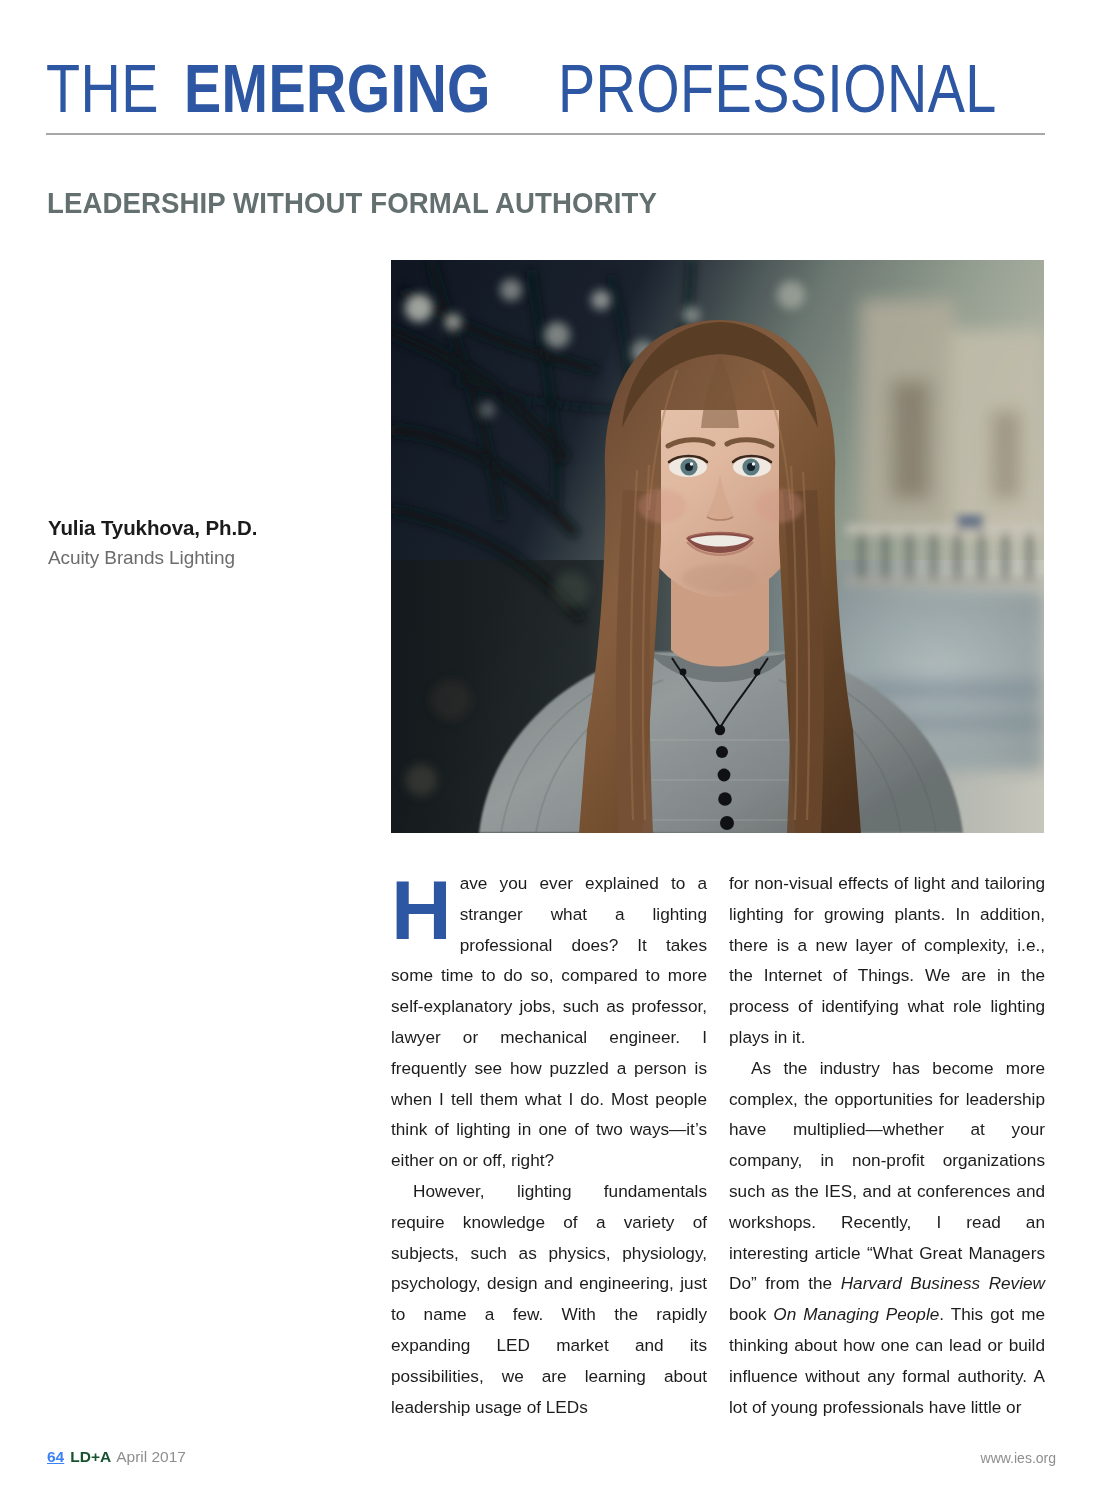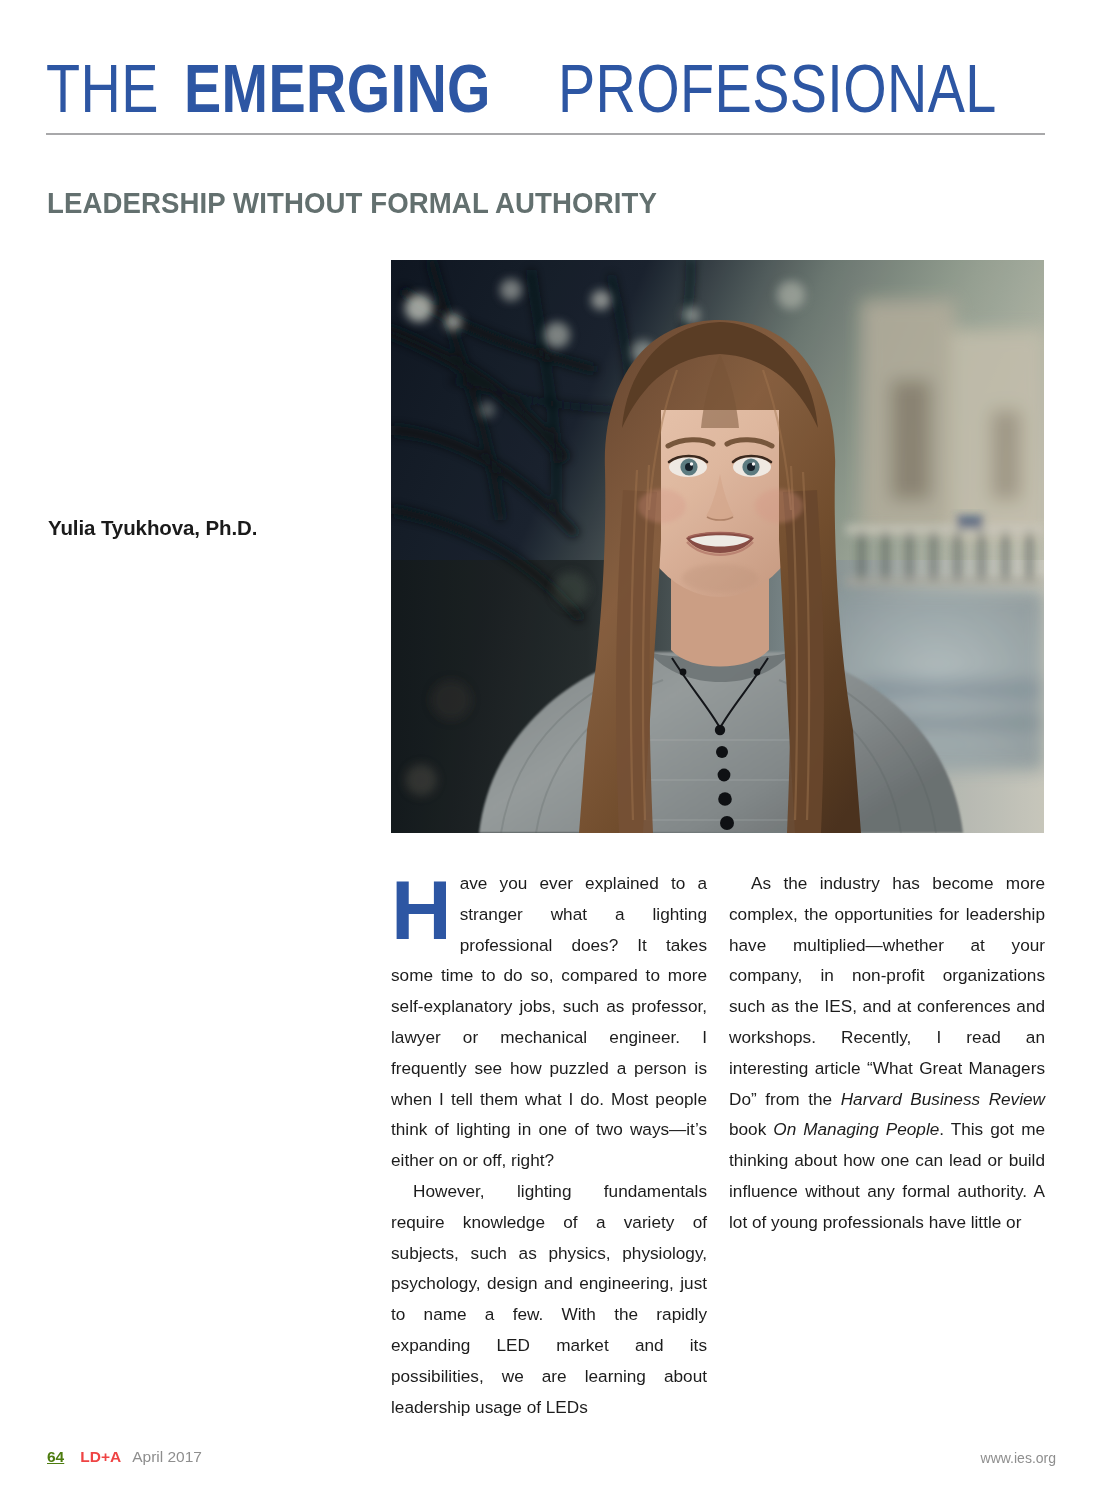--- a/index.html
+++ b/index.html
@@ -128,23 +128,23 @@
   }
 
   
   .footer-left {
     position: absolute;
     left: 47px;
     top: 1448px;
     font-size: 15.5px;
     white-space: nowrap;
   }
-  .footer-left .pg   { font-weight: 700; color: #4d7c0f; text-decoration: underline; }
-  .footer-left .mag  { font-weight: 700; color: #ef4444; margin-left: 16px; }
-  .footer-left .date { font-weight: 400; color: #8e8e8e; margin-left: 11px; }
+  .footer-left .pg   { font-weight: 700; color: #3b82f6; text-decoration: underline; }
+  .footer-left .mag  { font-weight: 700; color: #14532d; margin-left: 6px; }
+  .footer-left .date { font-weight: 400; color: #8e8e8e; margin-left: 5px; }
 
   .footer-right {
     position: absolute;
     right: 64px;
     top: 1450px;
     font-size: 14px;
     color: #8e8e8e;
     white-space: nowrap;
   }
 </style>
@@ -153,20 +153,21 @@
 
 <div class="masthead">
   <span class="mh-light">THE </span><span class="mh-bold">EMERGING</span><span class="mh-light"> PROFESSIONAL</span>
 </div>
 <div class="mast-rule"></div>
 
 <div class="subhead">LEADERSHIP WITHOUT FORMAL AUTHORITY</div>
 
 <div class="byline">
   <div class="byline-name">Yulia Tyukhova, Ph.D.</div>
+  <div class="byline-org">Acuity Brands Lighting</div>
 </div>
 
 <div class="photo">
   <svg viewBox="0 0 653 573" preserveAspectRatio="xMidYMid slice">
     <defs>
       <linearGradient id="bgSky" x1="0" y1="0" x2="1" y2="0.4">
         <stop offset="0%" stop-color="#101723"></stop>
         <stop offset="34%" stop-color="#1b2430"></stop>
         <stop offset="58%" stop-color="#6e7a74"></stop>
         <stop offset="78%" stop-color="#9aa596"></stop>
@@ -358,19 +359,20 @@
     <rect x="0" y="0" width="653" height="573" fill="#000" opacity="0.03"></rect>
   </svg>
 </div>
 
 <div class="col col-left">
   <p class="indent-first"><span class="dropcap">H</span><span>ave you ever explained to a stranger what a lighting professional does? It takes some time to do so, compared to more self-explanatory jobs, such as professor, lawyer or mechanical engineer. I frequently see how puzzled a person is when I tell them what I do.  Most people think of lighting in one of two ways—it’s either on or off, right?</span></p>
   <p class="indent"><span>However, lighting fundamentals require knowledge of a variety of subjects, such as physics, physiology, psychology, design and engineering, just to name a few. With the rapidly expanding LED market and its possibilities, we are learning about leadership usage of LEDs</span></p>
 </div>
 
 <div class="col col-right">
+  <p><span>for non-visual effects of light and tailoring lighting for growing plants. In addition, there is a new layer of complexity, i.e., the Internet of Things. We are in the process of identifying what role lighting plays in it.</span></p>
   <p class="indent"><span>As the industry has become more complex, the opportunities for leadership have multiplied—whether at your company, in non-profit organizations such as the IES, and at conferences and workshops. Recently, I read an interesting article “What Great Managers Do” from the </span><i>Harvard Business Review</i><span> book </span><i>On Managing People</i><span>. This got me thinking about how one can lead or build influence without any formal authority. A lot of young professionals have little or</span></p>
 </div>
 
 <div class="footer-left">
   <span class="pg">64</span><span class="mag">LD+A</span><span class="date">April  2017</span>
 </div>
 <div class="footer-right">www.ies.org</div>
 
 </body></html>

